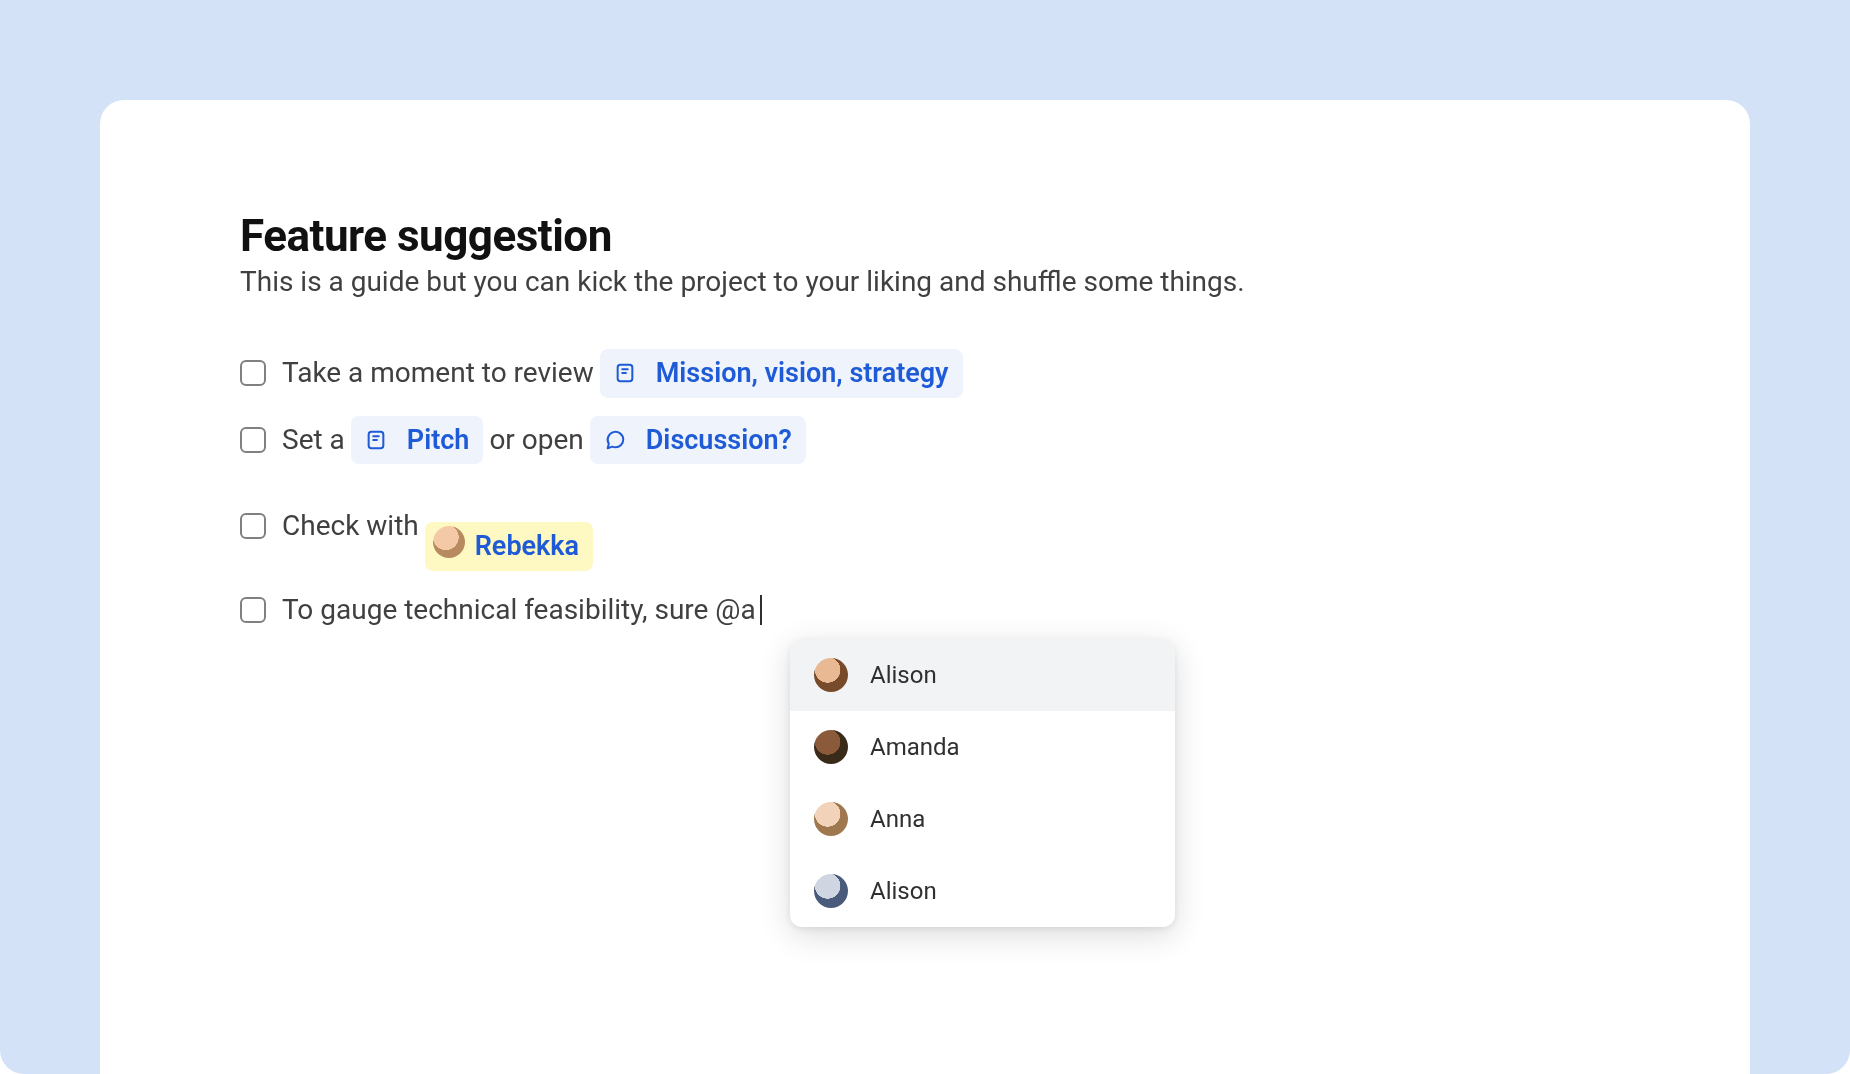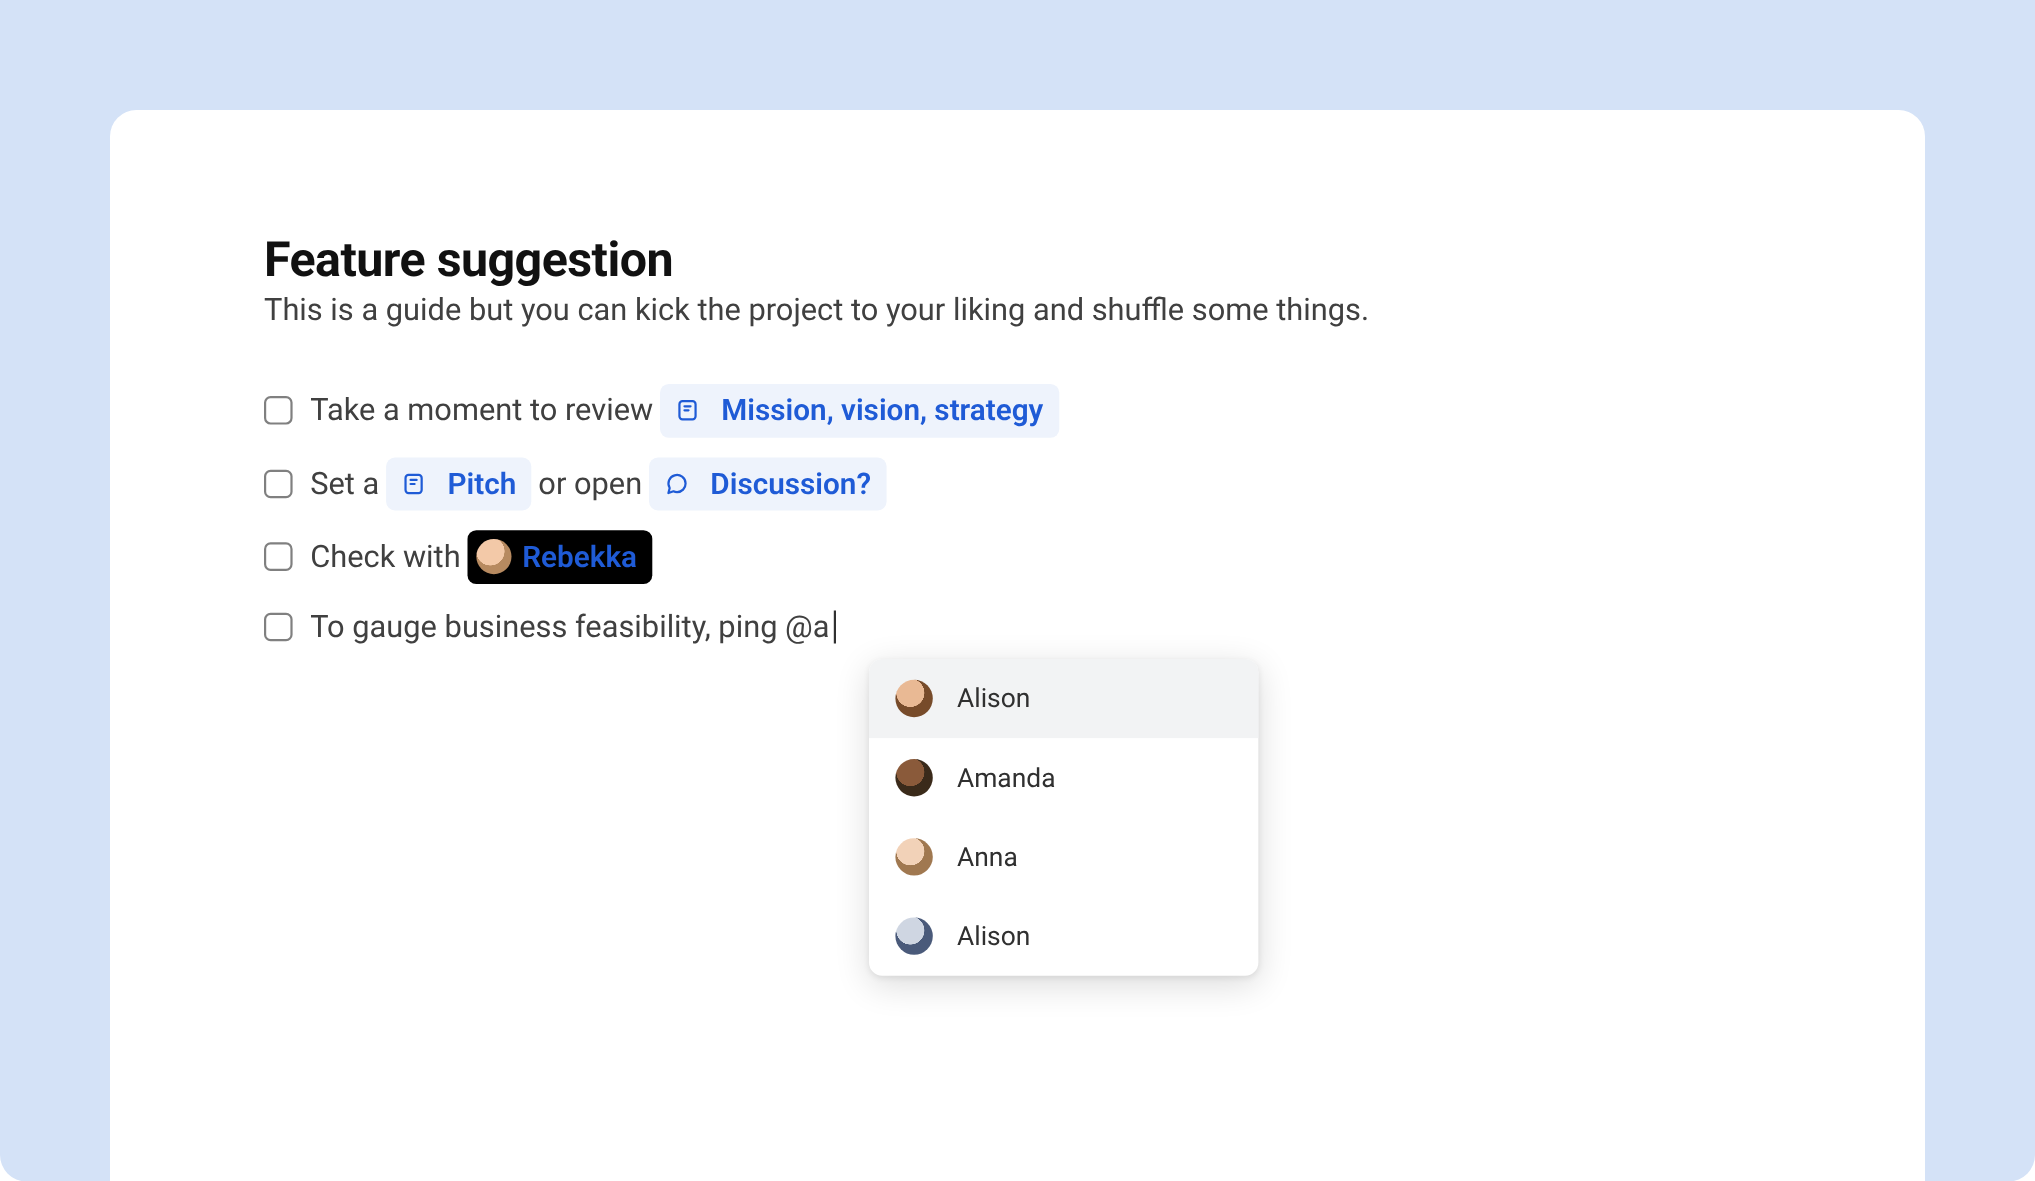--- a/index.html
+++ b/index.html
@@ -72,29 +72,29 @@
     color: #1f5bd6;
     font-weight: 600;
     padding: 4px 14px;
     border-radius: 8px;
     font-size: 27px;
     cursor: pointer;
   }
   .tag svg { flex-shrink: 0; }
   .mention {
     display: inline-flex;
-    align-items: center;
     gap: 10px;
-    background: #000000;
+    background: #fef9c3;
     color: #1f5bd6;
     font-weight: 600;
     padding: 4px 14px 4px 8px;
     border-radius: 8px;
     font-size: 27px;
     cursor: pointer;
+    margin-top: 40px;
   }
   .avatar {
     width: 32px;
     height: 32px;
     border-radius: 50%;
     flex-shrink: 0;
     display: inline-block;
   }
   .avatar-lg {
     width: 34px;
@@ -107,21 +107,21 @@
     width: 2px;
     height: 30px;
     background: #303030;
     vertical-align: middle;
     margin-left: -2px;
   }
   .popup {
     position: absolute;
     top: 50px;
     left: 550px;
-    width: 354px;
+    width: 385px;
     background: #ffffff;
     border-radius: 12px;
     box-shadow: 0 8px 32px rgba(0,0,0,0.14), 0 2px 6px rgba(0,0,0,0.08);
     overflow: hidden;
     z-index: 10;
   }
   .popup-item {
     display: flex;
     align-items: center;
     gap: 22px;
@@ -188,21 +188,21 @@
       <span class="checkbox"></span>
       <span>Check with</span>
       <span class="mention">
         <span class="avatar av-rebekka"></span>
         <span>Rebekka</span>
       </span>
     </div>
 
     <div class="task-row">
       <span class="checkbox"></span>
-      <span>To gauge business feasibility, ping @a</span>
+      <span>To gauge technical feasibility, sure @a</span>
         <span class="cursor"></span>
 
       <div class="popup">
         <div class="popup-item selected">
           <span class="avatar-lg av-alison"></span>
           <span>Alison</span>
         </div>
         <div class="popup-item">
           <span class="avatar-lg av-amanda"></span>
           <span>Amanda</span>

